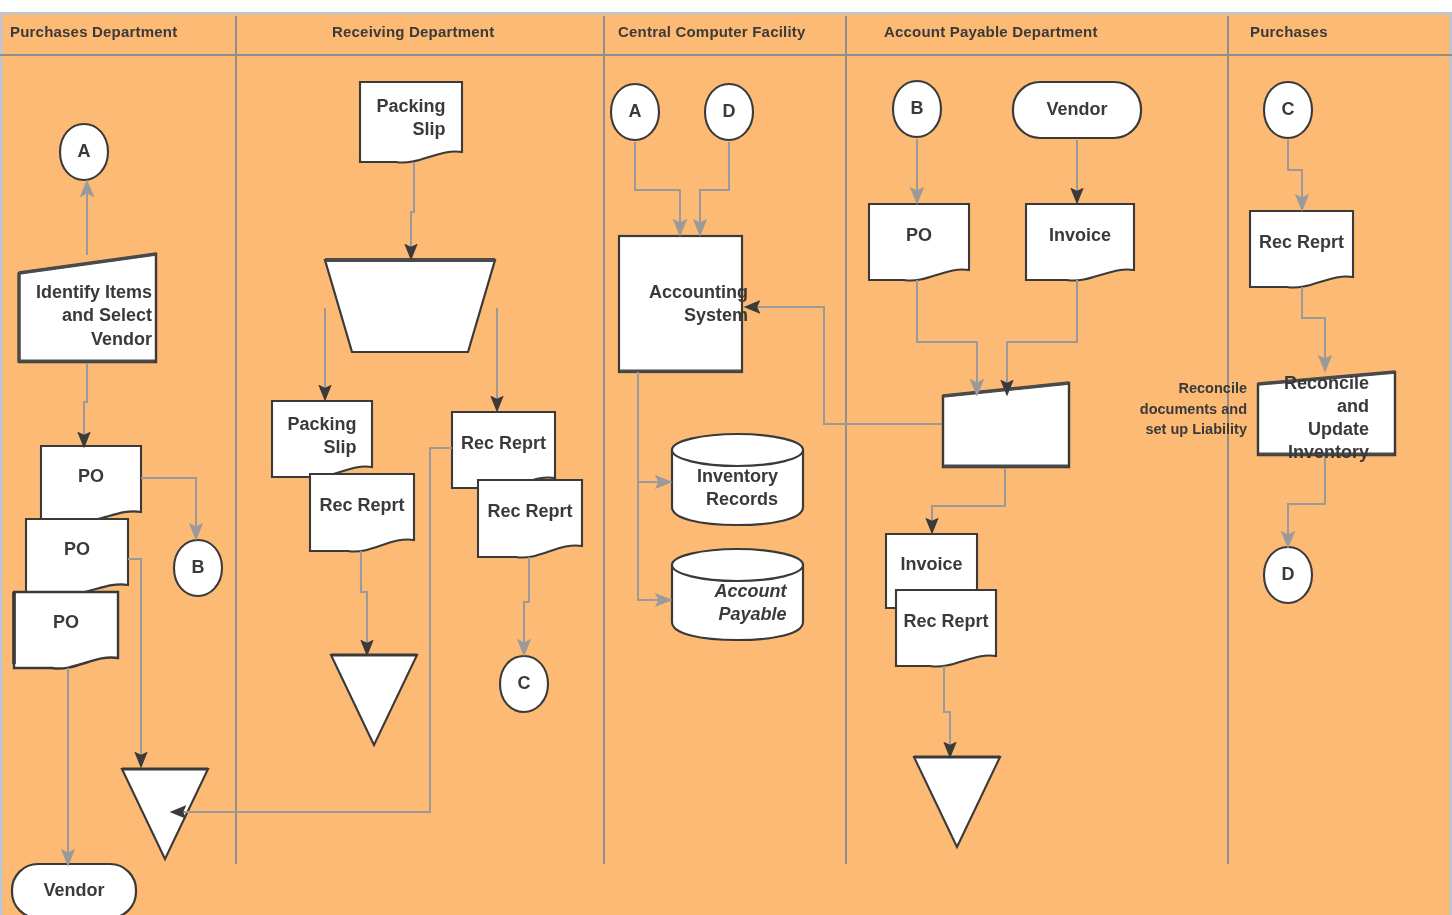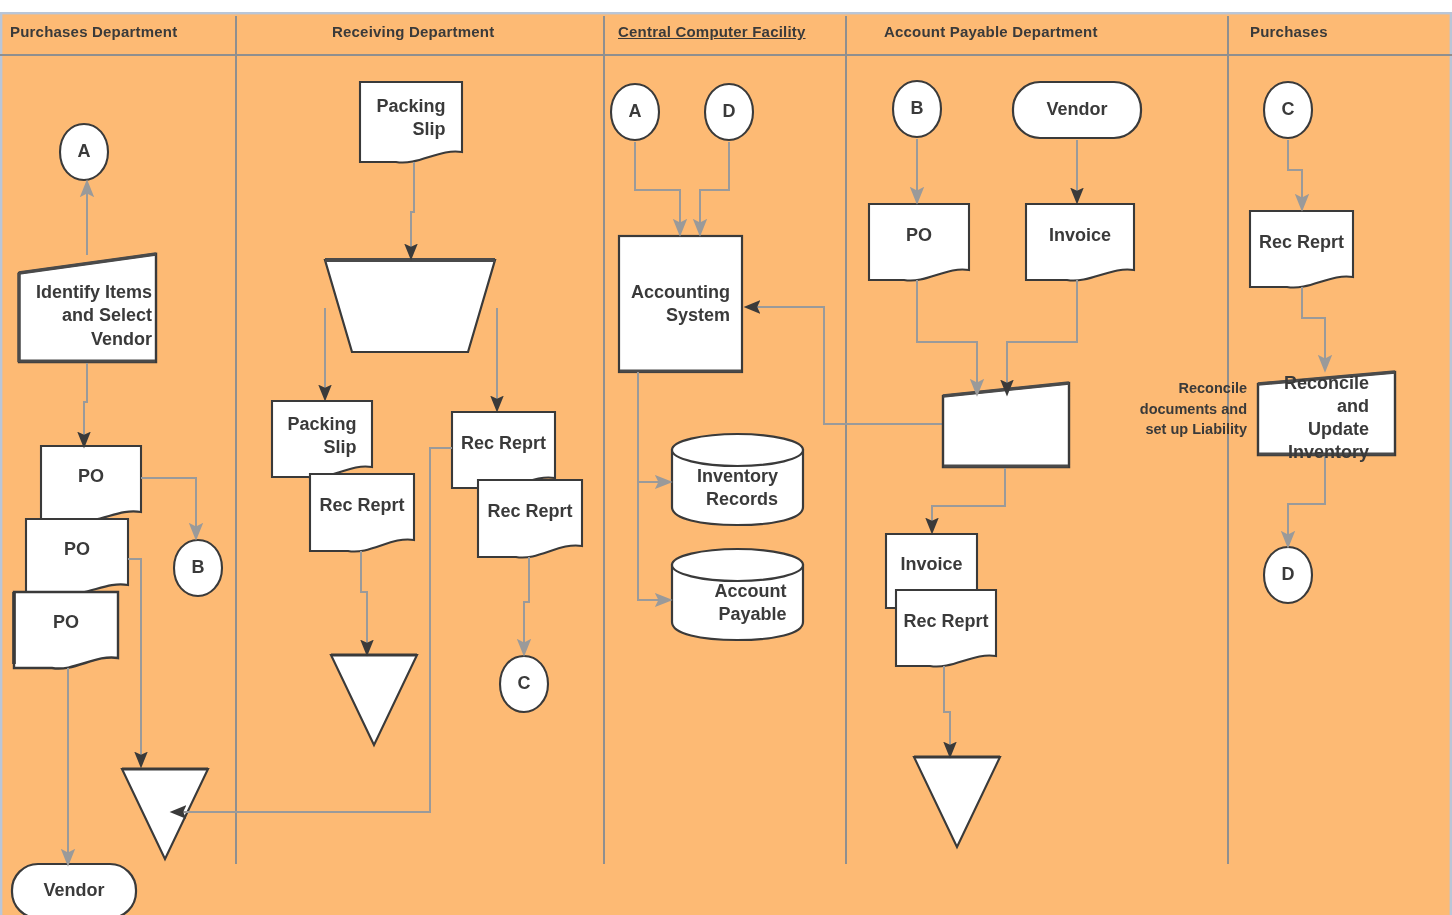--- a/index.html
+++ b/index.html
@@ -236,21 +236,21 @@
 
     <g fill="none" stroke="#9a9a9a" stroke-width="2">
       <path d="M1288,128 L1288,158 L1302,158 L1302,191" marker-end="url(#ahg)"></path>
       <path d="M1302,275 L1302,306 L1325,306 L1325,352" marker-end="url(#ahg)"></path>
       <path d="M1325,444 L1325,492 L1288,492 L1288,528" marker-end="url(#ahg)"></path>
     </g>
   </svg>
 
   <div class="hdr" style="left:10px;top:11px;">Purchases Department</div>
   <div class="hdr" style="left:332px;top:11px;">Receiving  Department</div>
-  <div class="hdr" style="left:618px;top:11px;text-decoration:underline;">Central Computer Facility</div>
+  <div class="hdr" style="left:618px;top:11px;">Central Computer Facility</div>
   <div class="hdr" style="left:884px;top:11px;">Account Payable Department</div>
   <div class="hdr" style="left:1250px;top:11px;">Purchases</div>
 
   <div class="lbl" style="left:60px;top:112px;width:48px;height:56px;">A</div>
   <div class="lbl" style="left:19px;top:258px;width:150px;height:92px;">Identify Items
 and Select
 Vendor</div>
   <div class="lbl" style="left:41px;top:434px;width:100px;height:62px;">PO</div>
   <div class="lbl" style="left:26px;top:507px;width:102px;height:62px;">PO</div>
   <div class="lbl" style="left:14px;top:580px;width:104px;height:62px;">PO</div>
@@ -261,25 +261,25 @@
 Slip</div>
   <div class="lbl" style="left:272px;top:389px;width:100px;height:70px;">Packing
 Slip</div>
   <div class="lbl" style="left:310px;top:462px;width:104px;height:64px;">Rec Reprt</div>
   <div class="lbl" style="left:452px;top:400px;width:103px;height:64px;">Rec Reprt</div>
   <div class="lbl" style="left:478px;top:468px;width:104px;height:64px;">Rec Reprt</div>
   <div class="lbl" style="left:500px;top:644px;width:48px;height:56px;">C</div>
 
   <div class="lbl" style="left:611px;top:72px;width:48px;height:56px;">A</div>
   <div class="lbl" style="left:705px;top:72px;width:48px;height:56px;">D</div>
-  <div class="lbl" style="left:619px;top:236px;width:123px;height:112px;">Accounting
+  <div class="lbl" style="left:619px;top:236px;width:123px;height:112px;padding-left:18px;">Accounting
 System</div>
   <div class="lbl" style="left:672px;top:444px;width:131px;height:64px;">Inventory
 Records</div>
-  <div class="lbl" style="left:672px;top:559px;width:157px;height:64px;">Account
+  <div class="lbl" style="left:672px;top:559px;width:157px;height:64px;font-style:italic;">Account
 Payable</div>
 
   <div class="lbl" style="left:893px;top:69px;width:48px;height:56px;">B</div>
   <div class="lbl" style="left:1013px;top:70px;width:128px;height:56px;">Vendor</div>
   <div class="lbl" style="left:869px;top:192px;width:100px;height:64px;">PO</div>
   <div class="lbl" style="left:1026px;top:192px;width:108px;height:64px;">Invoice</div>
   <div class="lbl" style="left:886px;top:522px;width:91px;height:62px;">Invoice</div>
   <div class="lbl" style="left:896px;top:578px;width:100px;height:64px;">Rec Reprt</div>
   <div class="note" style="left:1082px;top:366px;width:165px;">Reconcile
 documents and

